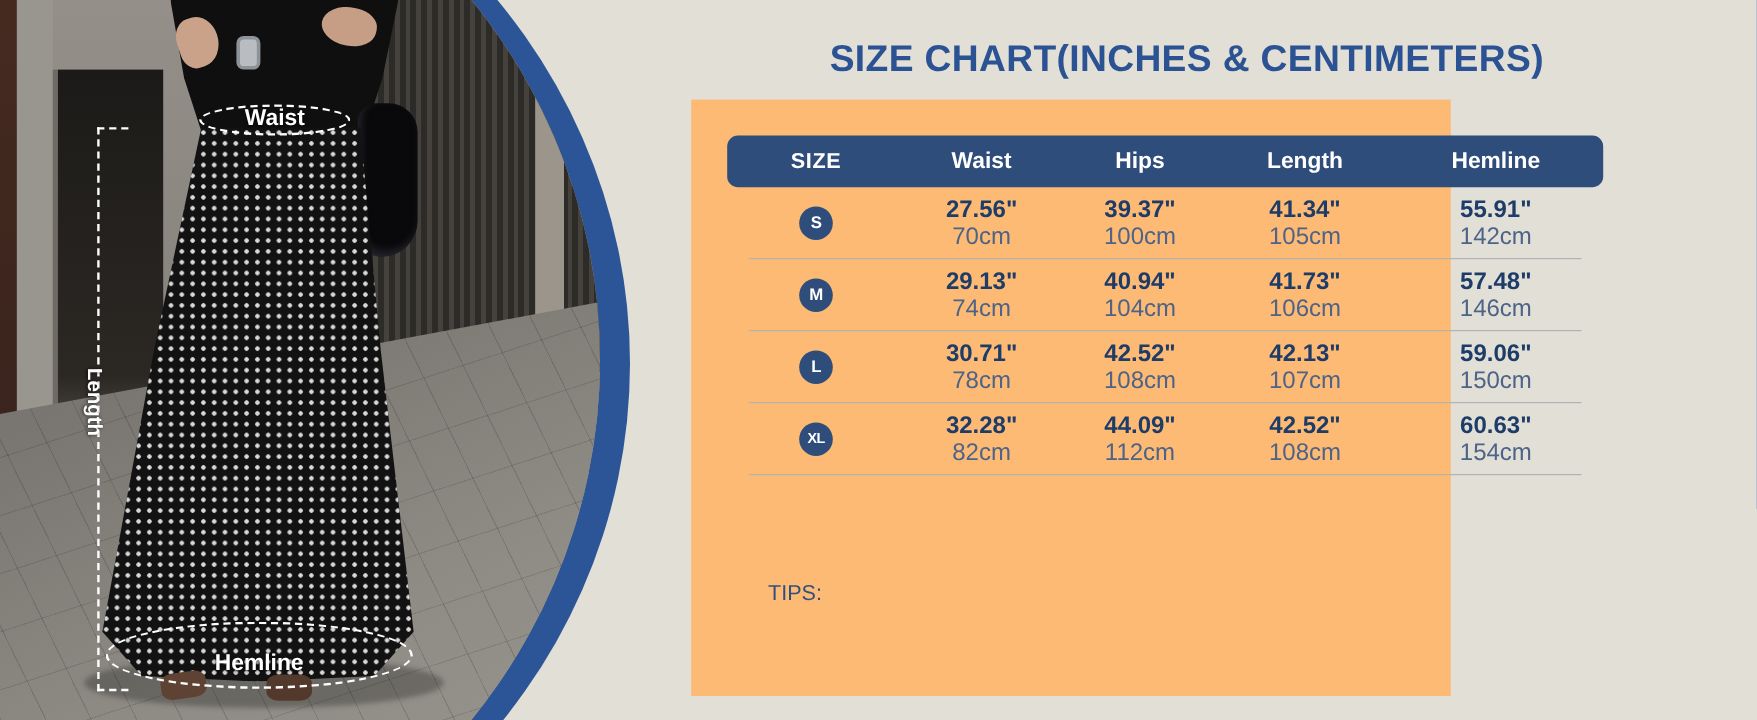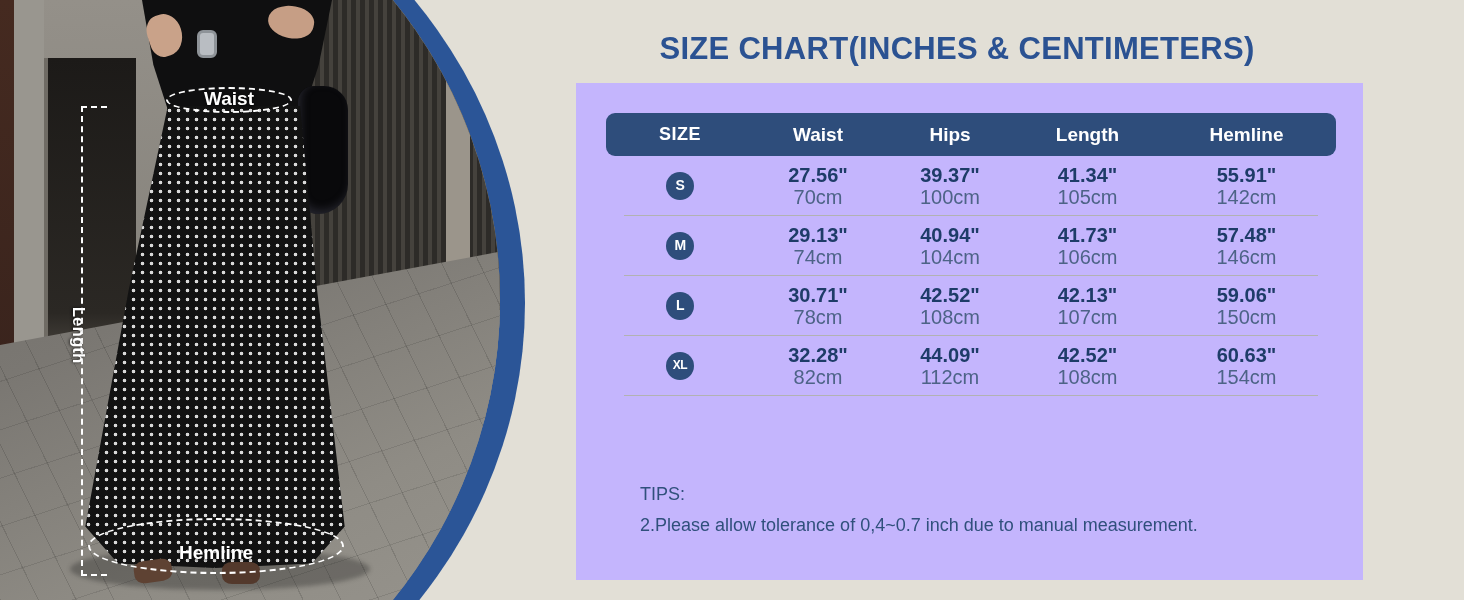--- a/index.html
+++ b/index.html
@@ -73,24 +73,24 @@
   .len-tick-top { position:absolute; left:81px; top:106px; width:26px; height:0;
          border-top:2px dashed #fff; }
   .len-tick-bot { position:absolute; left:81px; top:574px; width:26px; height:0;
          border-top:2px dashed #fff; }
   .len-label { left:50px; top:325px; font-size:17px; transform:rotate(90deg); }
   .hem-ellipse { position:absolute; left:88px; top:518px; width:256px; height:56px;
          border:2px dashed #fff; border-radius:50%; }
   .hem-label { left:88px; top:542px; width:256px; text-align:center; font-size:19px; }
 
   
-  .title { position:absolute; left:572px; top:31px; width:770px; text-align:center;
+  .title { position:absolute; left:604px; top:31px; width:770px; text-align:center;
            font-size:31px; font-weight:bold; color:#2b5292; letter-spacing:.3px; }
-  .panel { position:absolute; left:576px; top:83px; width:787px; height:497px;
-           background:#c4b5fd; }
+  .panel { position:absolute; left:576px; top:83px; width:633px; height:497px;
+           background:#fdba74; }
   .thead { position:absolute; left:30px; top:30px; width:730px; height:43px;
            background:#2e4d7b; border-radius:9px; display:grid;
            grid-template-columns:148px 128px 136px 139px 179px; align-items:center; }
   .thead .hc { text-align:center; color:#fff; font-weight:bold; font-size:19px; }
   .thead .hc.size { font-size:18px; letter-spacing:.5px; }
   .tbody { position:absolute; left:30px; top:73px; width:730px; }
   .trow  { position:relative; display:grid;
            grid-template-columns:148px 128px 136px 139px 179px;
            height:60px; align-items:center; }
   .trow::after { content:""; position:absolute; left:18px; right:18px; bottom:0;
@@ -242,16 +242,15 @@
         <div class="in">60.63"</div>
         <div class="cm">154cm</div>
       </div>
     </div>
 
 
   </div>
 
   <div class="tips">
     <div>TIPS:</div>
-    <div>2.Please allow tolerance of 0,4~0.7 inch due to manual measurement.</div>
   </div>
 
 </div>
 
 </body></html>

